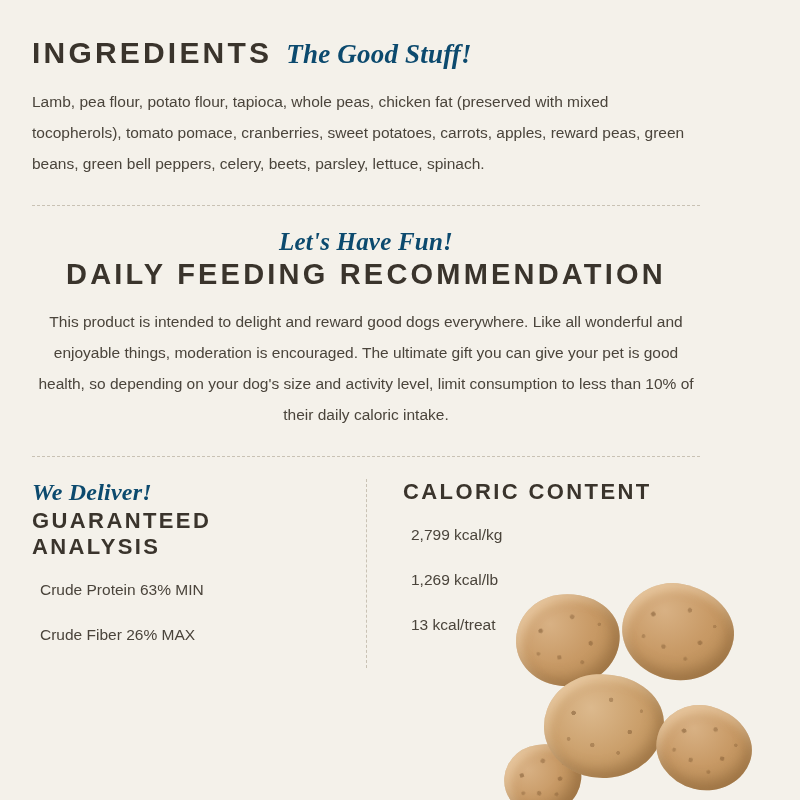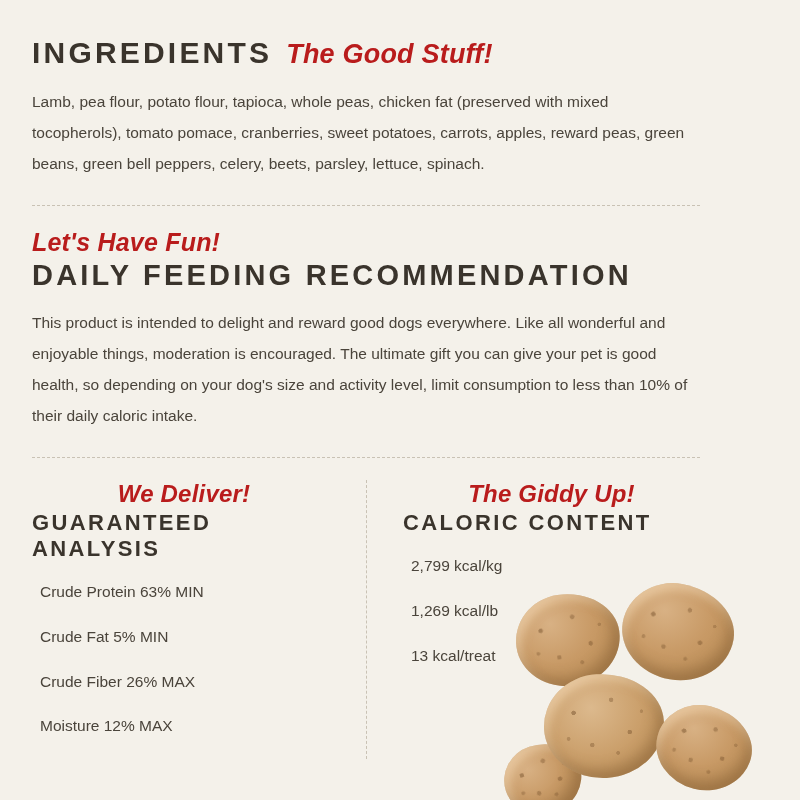--- a/index.html
+++ b/index.html
@@ -55,24 +55,24 @@
   }
   .t1 { width: 104px; height: 92px; right: 112px; bottom: 114px; transform: rotate(-8deg); }
   .t2 { width: 112px; height: 96px; right: -2px;  bottom: 120px; transform: rotate(10deg); }
   .t3 { width: 120px; height: 104px; right: 68px; bottom: 22px; transform: rotate(-3deg);
         background: radial-gradient(ellipse at 40% 32%, #dcb98d 0%, #cba06c 48%, #b98a51 100%); }
   .t4 { width: 96px; height: 84px; right: -20px; bottom: 10px; transform: rotate(14deg); }
   .t5 { width: 78px; height: 70px; right: 150px; bottom: -14px; transform: rotate(-18deg); }
 
   
   .script {
-    font-family: Liberation Sans, sans-serif;
+    font-family: Liberation Serif, serif;
     font-style: italic;
     font-weight: 700;
-    color: #b91c1c;
+    color: #0c4a6e;
     letter-spacing: .2px;
   }
   .headline {
     font-family: "Liberation Sans", sans-serif;
     font-weight: 700;
     letter-spacing: 3.2px;
     text-transform: uppercase;
     color: #3a342c;
   }
   .body-text {
@@ -92,34 +92,34 @@
   .ing-head .headline { font-size: 30px; }
   .ing-head .script   { font-size: 27px; }
 
   .divider {
     border: 0;
     border-top: 1.5px dashed #c9c2b4;
     margin: 26px 4px 22px 4px;
   }
 
   
-  .sec-feeding { padding: 0 4px; }
+  .sec-feeding { padding: 0 4px; text-align: center; }
   .sec-feeding .script { font-size: 25px; display: block; margin-bottom: 2px; }
   .sec-feeding .headline { font-size: 29px; display: block; margin-bottom: 12px; }
 
   
   .columns {
     display: flex;
     padding: 0 4px;
     position: relative;
   }
   .col { flex: 0 0 50%; box-sizing: border-box; }
   .col-left  { padding-right: 30px; }
   .col-right { padding-left: 36px; border-left: 1.5px dashed #c9c2b4; }
-  .col .script   { font-size: 24px; display: block; margin-bottom: 2px; text-align: center; }
+  .col .script   { font-size: 24px; display: block; margin-bottom: 2px; }
   .col .headline { font-size: 22px; display: block; margin-bottom: 18px; letter-spacing: 2.4px; }
   .stat-list { list-style: none; margin: 0; padding: 0 0 0 8px; }
   .stat-list li {
     font-size: 15.5px;
     line-height: 1.6;
     color: #4a443b;
     margin-bottom: 20px;
   }
 </style>
 </head>
@@ -153,28 +153,25 @@
 
   <hr class="divider">
 
   <div class="columns">
 
     <div class="col col-left">
       <span class="script">We Deliver!</span>
       <span class="headline">GUARANTEED ANALYSIS</span>
       <ul class="stat-list">
         <li>Crude Protein 63% MIN</li>
-        <li>Crude Fat 5% MIN</li>
         <li>Crude Fiber 26% MAX</li>
-        <li>Moisture 12% MAX</li>
       </ul>
     </div>
 
     <div class="col col-right">
-      <span class="script">The Giddy Up!</span>
       <span class="headline">CALORIC CONTENT</span>
       <ul class="stat-list">
         <li>2,799 kcal/kg</li>
         <li>1,269 kcal/lb</li>
         <li>13 kcal/treat</li>
       </ul>
     </div>
 
   </div>
 

